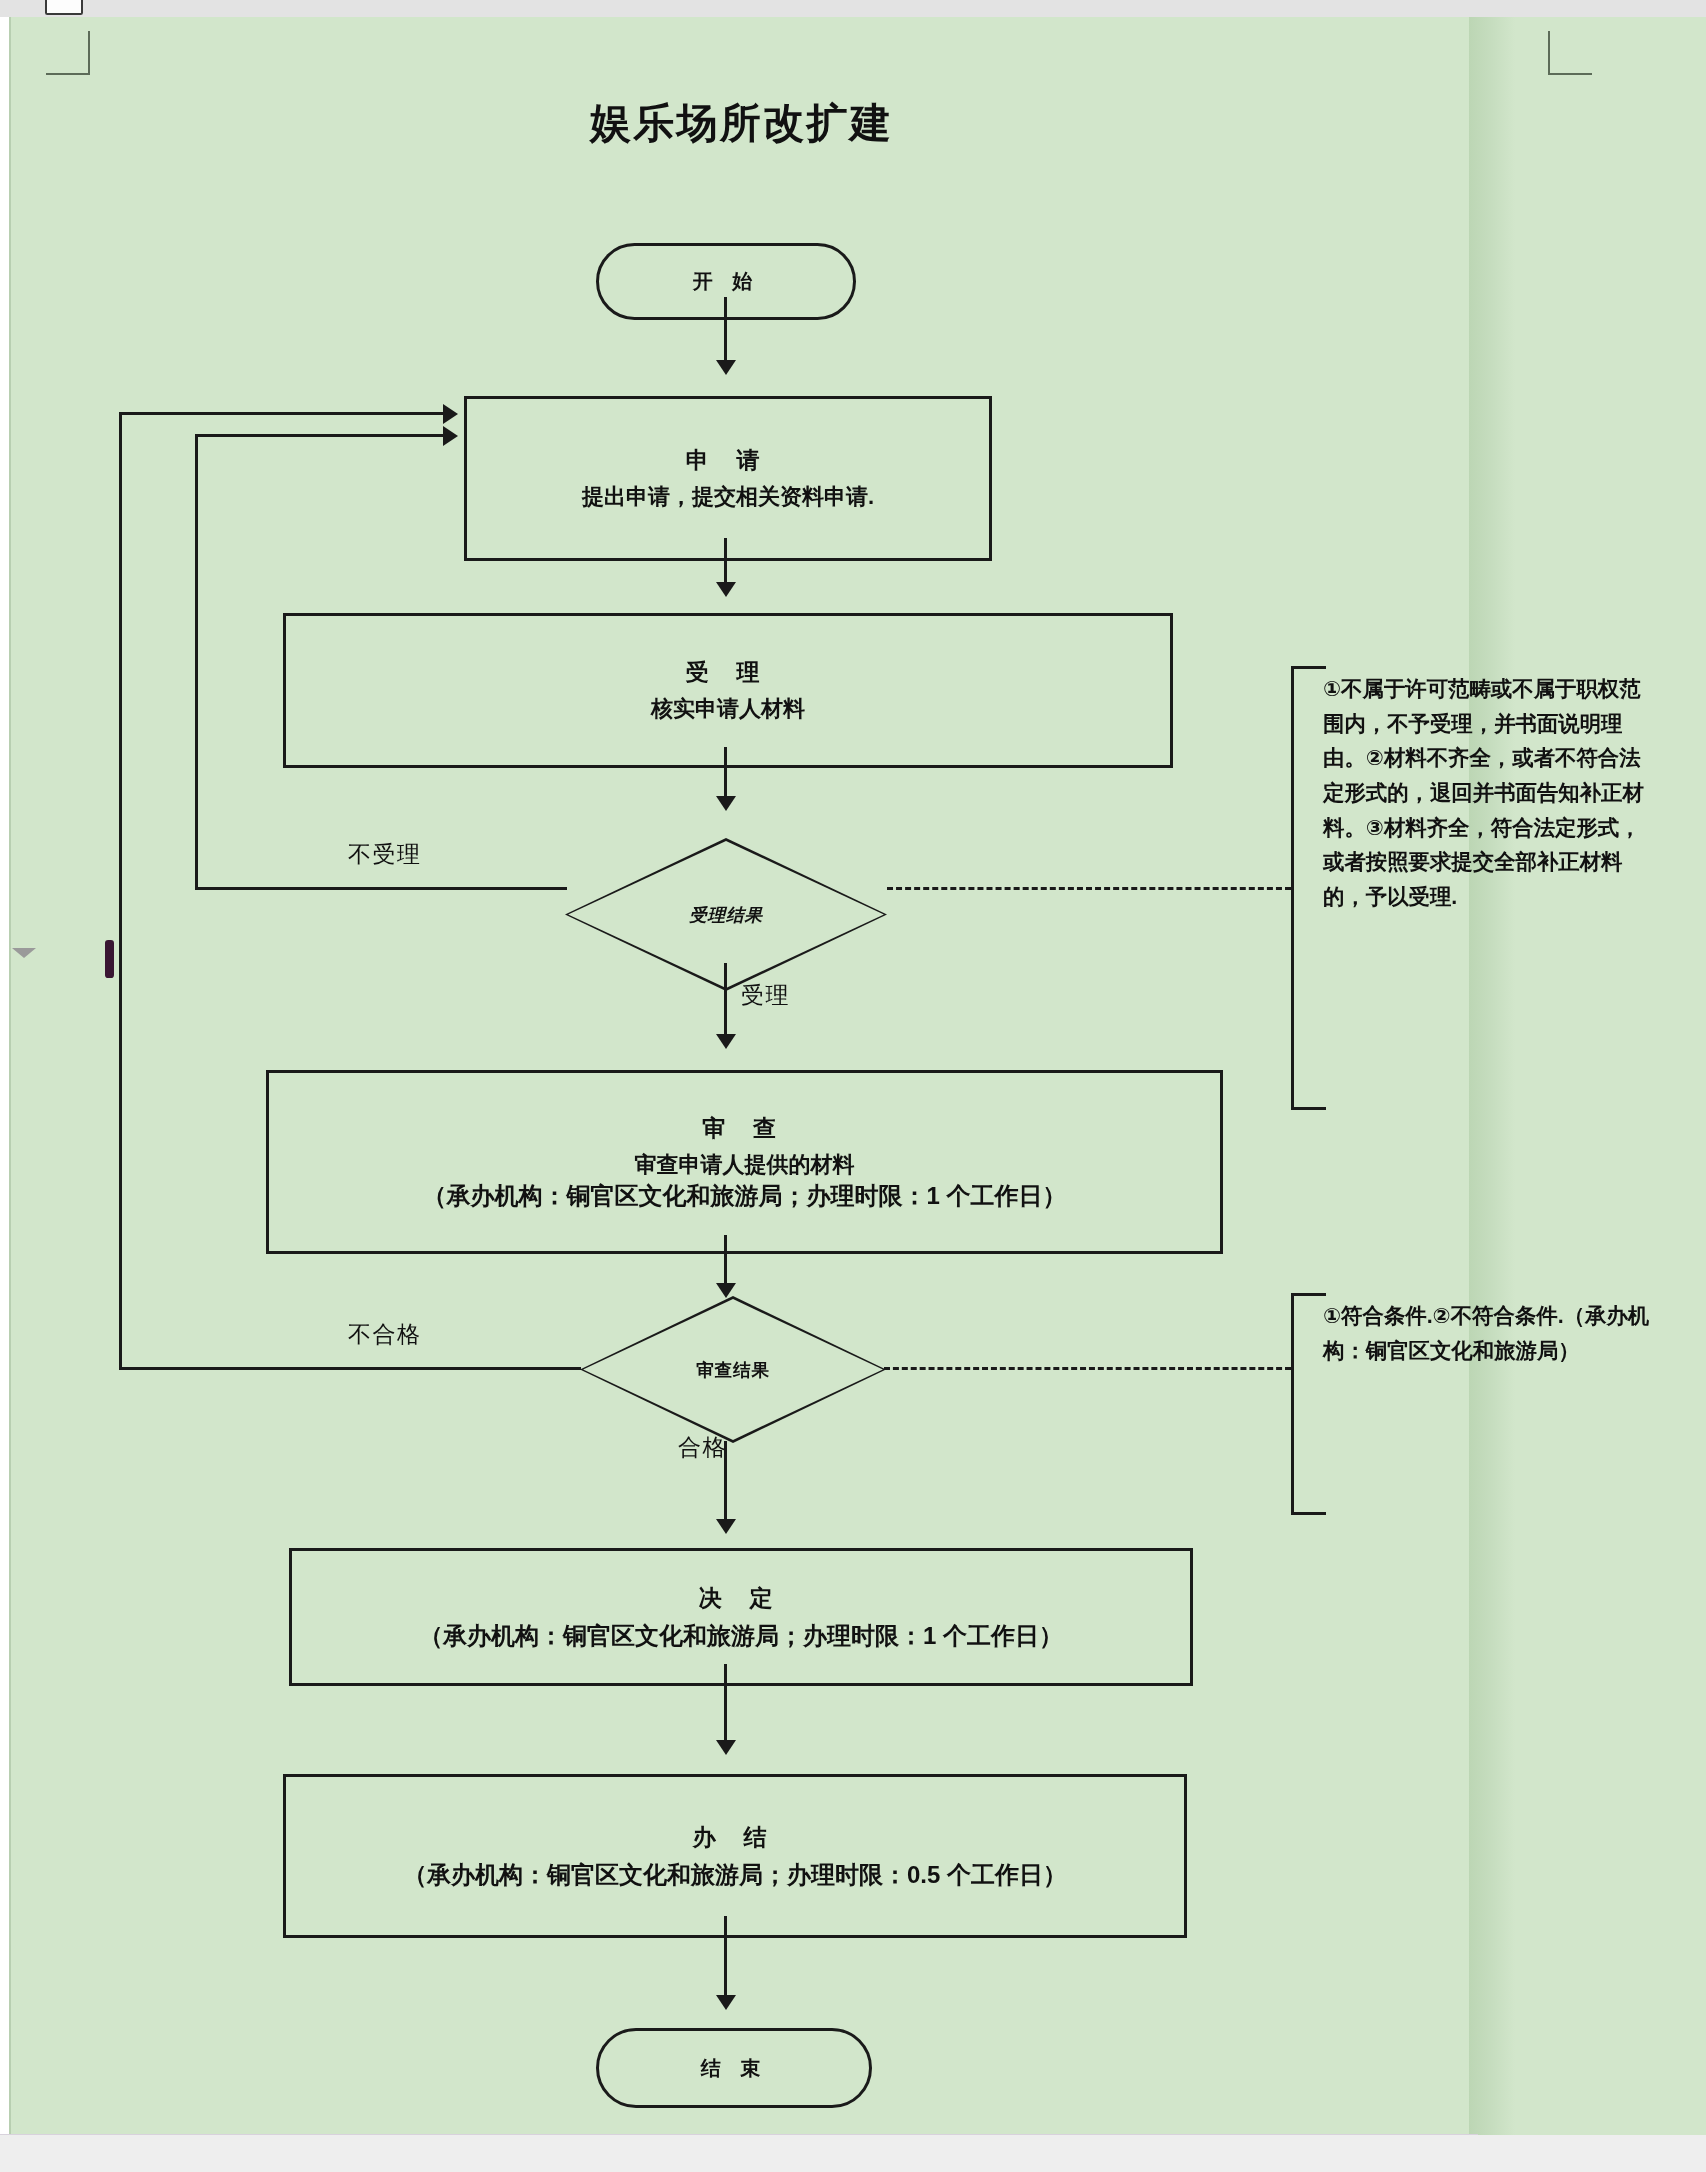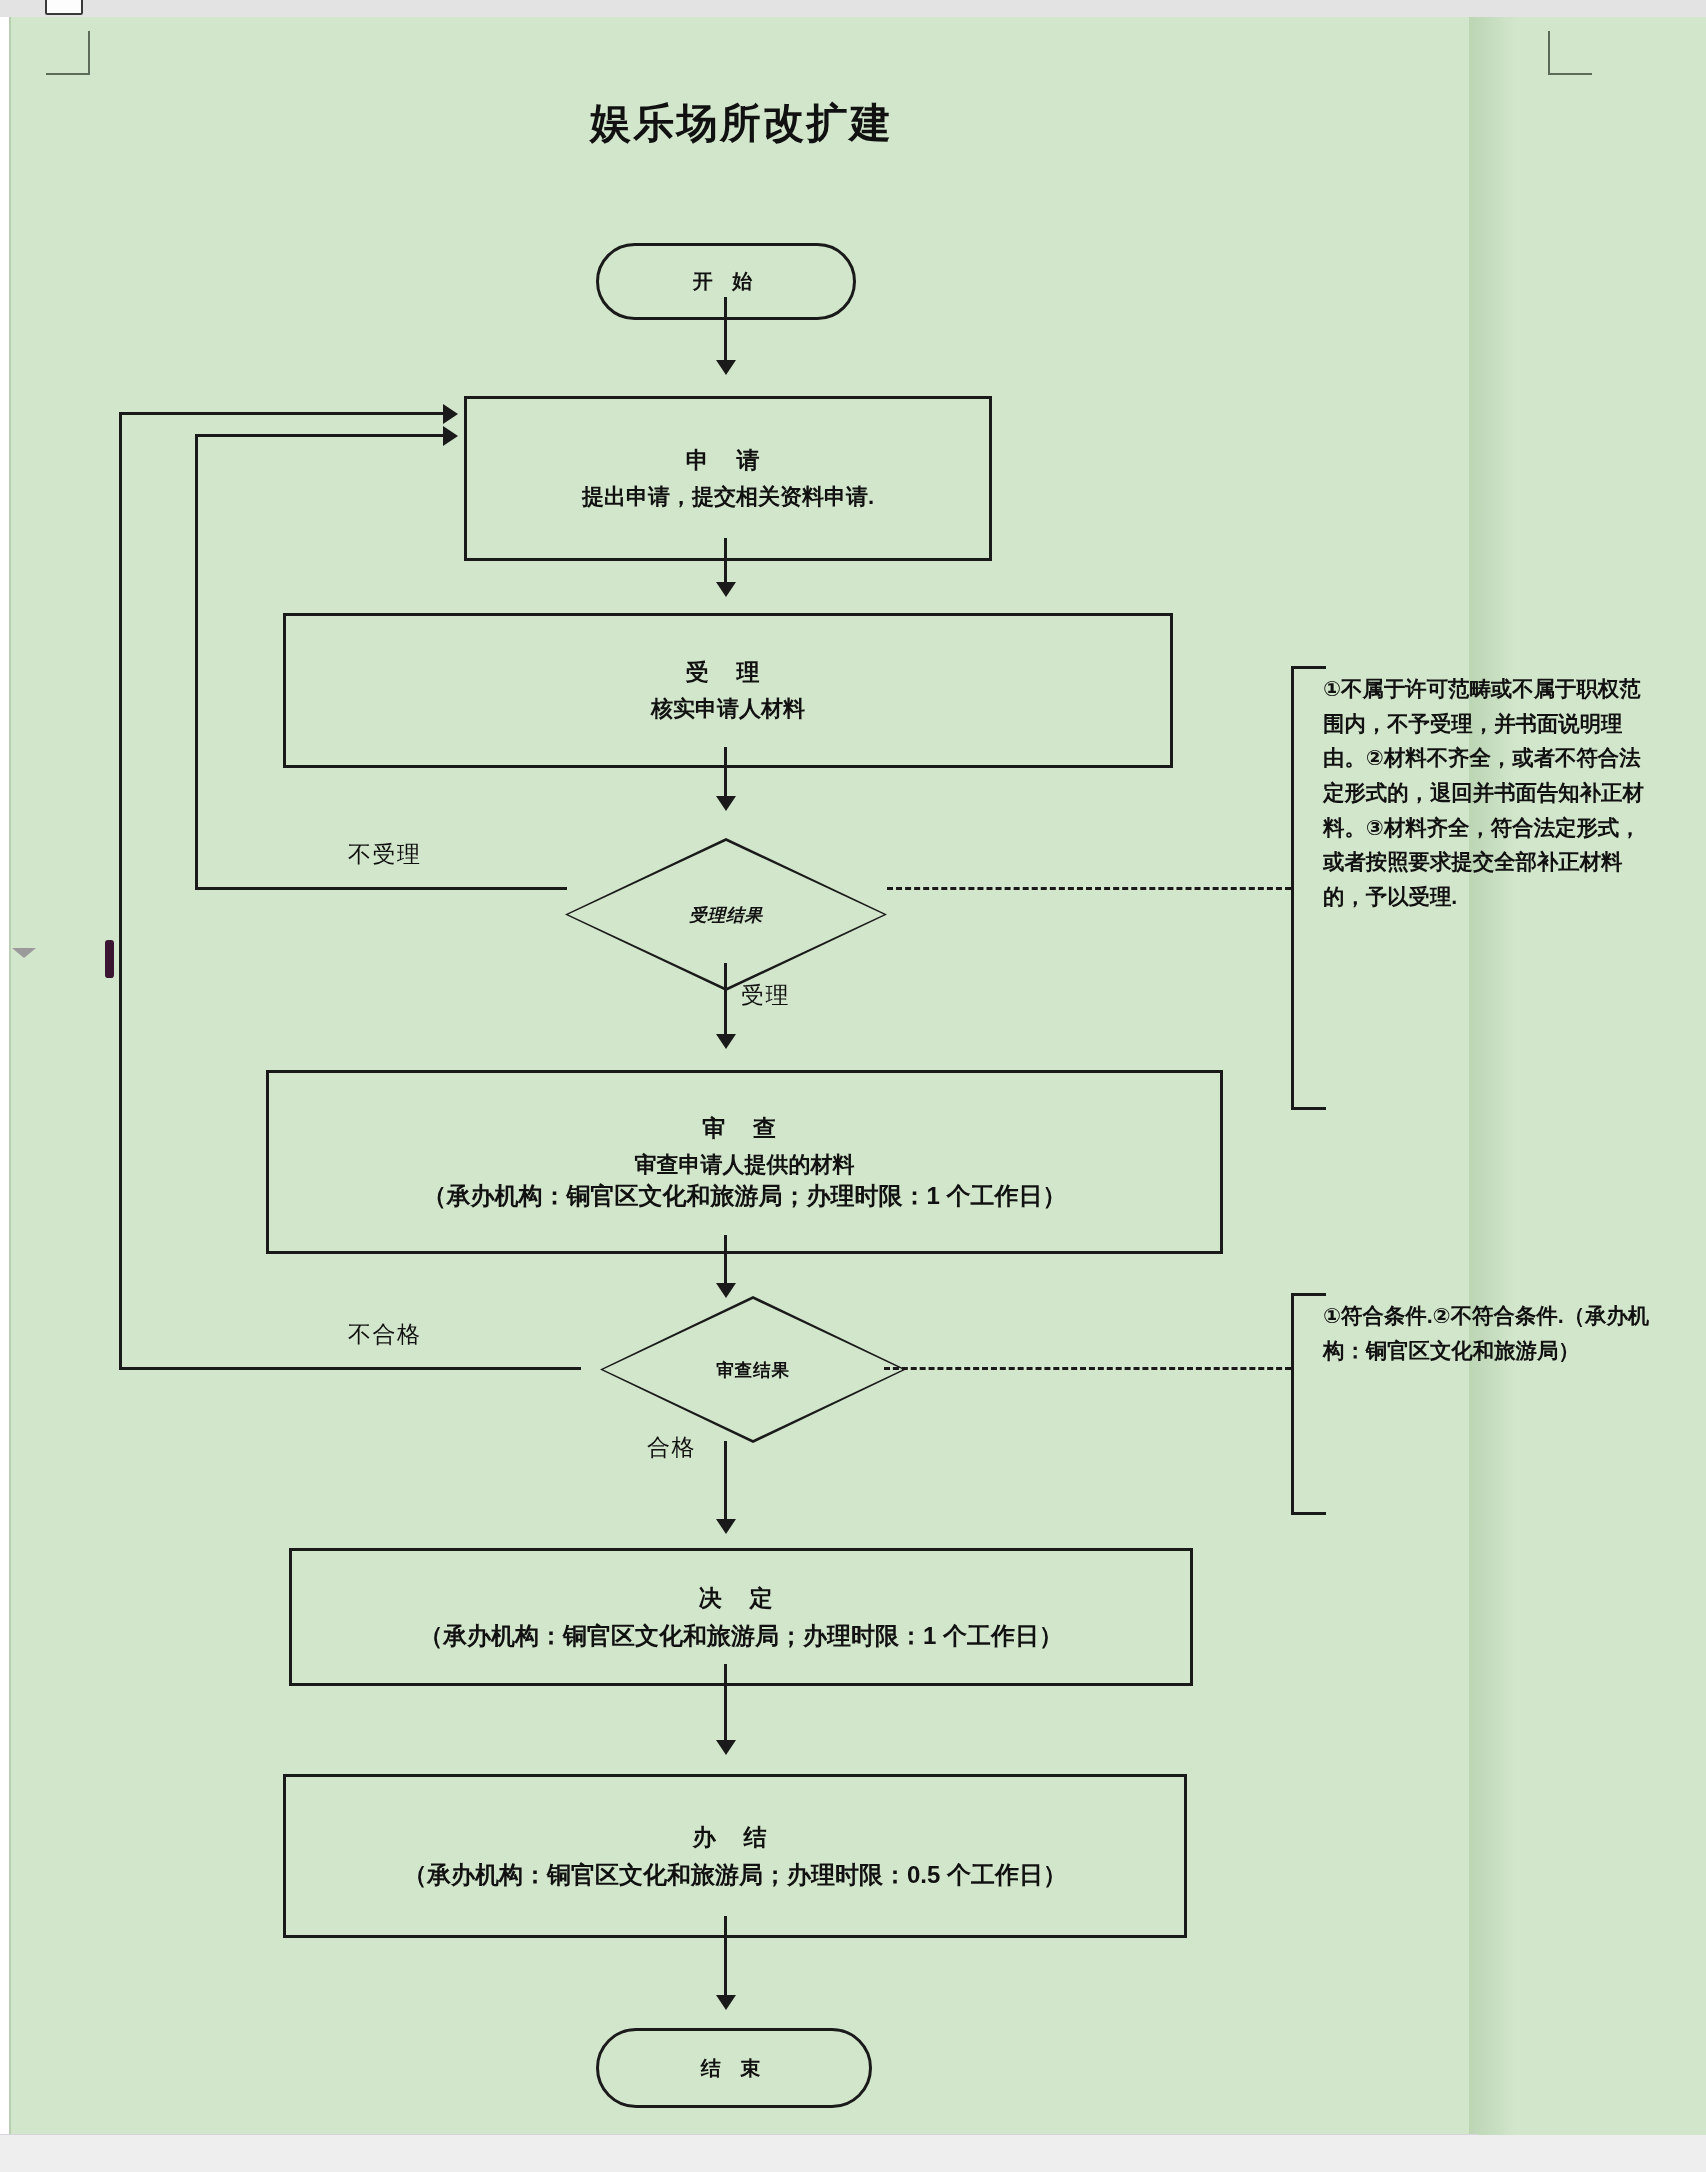--- a/index.html
+++ b/index.html
@@ -273,29 +273,29 @@
 
   <div class="node rect" style="left:266px; top:1048px; width:957px; height:184px;">
     <div class="head">审   查</div>
     <div class="sub">审查申请人提供的材料</div>
     <div class="meta">（承办机构：铜官区文化和旅游局；办理时限：1 个工作日）</div>
   </div>
 
   <div class="ln v" style="left:724px; top:1235px; height:55px;"></div>
   <div class="arrow-down" style="left:716px; top:1283px;"></div>
 
-  <div class="diamond" style="left:600px; top:1296px; width:306px; height:147px;font-family:Liberation Mono, monospace;">
+  <div class="diamond" style="left:580px; top:1296px; width:306px; height:147px;font-family:Liberation Mono, monospace;">
     <div class="shape"></div>
     <div class="inner"></div>
     <div class="dlabel">审查结果</div>
   </div>
 
   <div class="ln v" style="left:724px; top:1441px; height:84px;"></div>
   <div class="arrow-down" style="left:716px; top:1519px;"></div>
-  <div class="edge-label" style="left:647px; top:1432px;">合格</div>
+  <div class="edge-label" style="left:678px; top:1432px;">合格</div>
 
   <div class="ln h" style="left:119px; top:1367px; width:462px;"></div>
   <div class="ln v" style="left:119px; top:412px; height:958px;"></div>
   <div class="ln h" style="left:119px; top:412px; width:325px;"></div>
   <div class="arrow-right" style="left:443px; top:404px;"></div>
   <div class="edge-label" style="left:348px; top:1319px;">不合格</div>
 
   <div class="dash" style="left:884px; top:1367px; width:407px;"></div>
 
   <div class="note" style="left:1291px; top:1293px; width:360px; height:222px;">

